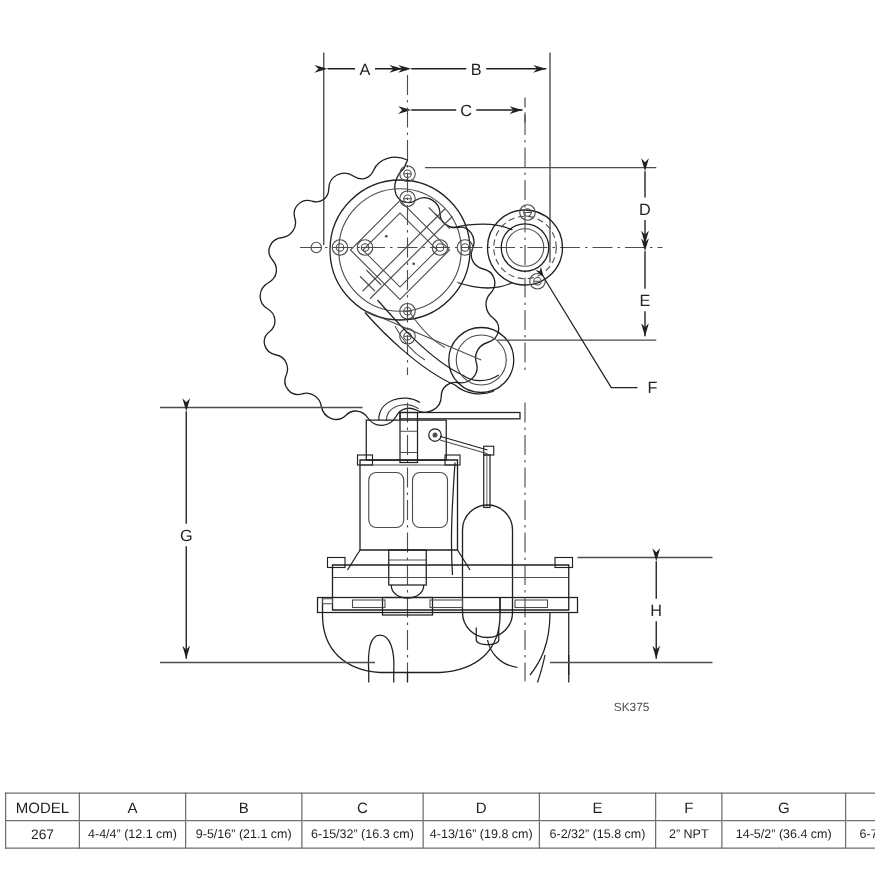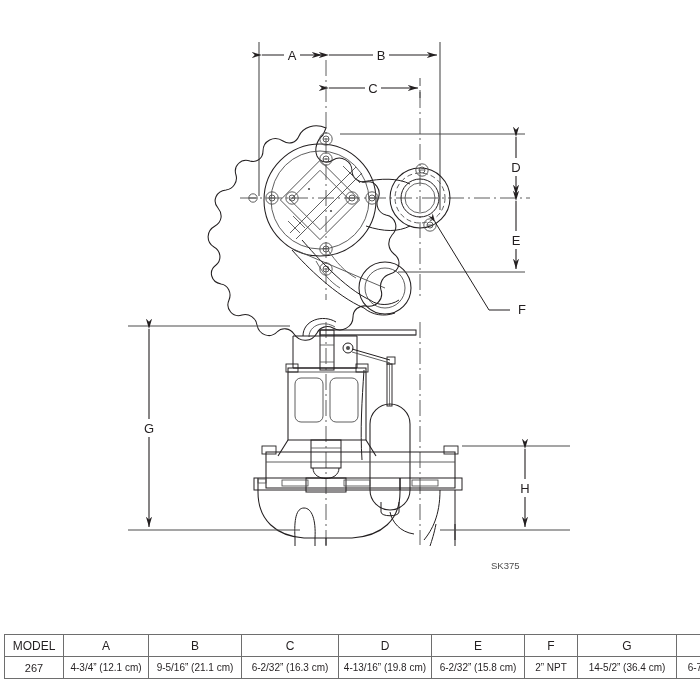--- a/index.html
+++ b/index.html
@@ -479,23 +479,23 @@
           <th class="c-d">D</th>
           <th class="c-e">E</th>
           <th class="c-f">F</th>
           <th class="c-g">G</th>
           <th class="c-h">H</th>
         </tr>
       </thead>
       <tbody>
         <tr>
           <td class="c-model">267</td>
-          <td class="c-a">4-3/4” (12.1 cm)</td>
+          <td class="c-a">4-4/4” (12.1 cm)</td>
           <td class="c-b">9-5/16” (21.1 cm)</td>
-          <td class="c-c">6-2/32” (16.3 cm)</td>
+          <td class="c-c">6-15/32” (16.3 cm)</td>
           <td class="c-d">4-13/16” (19.8 cm)</td>
           <td class="c-e">6-2/32” (15.8 cm)</td>
           <td class="c-f">2” NPT</td>
           <td class="c-g">14-5/2” (36.4 cm)</td>
           <td class="c-h">6-7/16” (16.4 cm)</td>
         </tr>
       </tbody>
     </table>
   </div>
 

